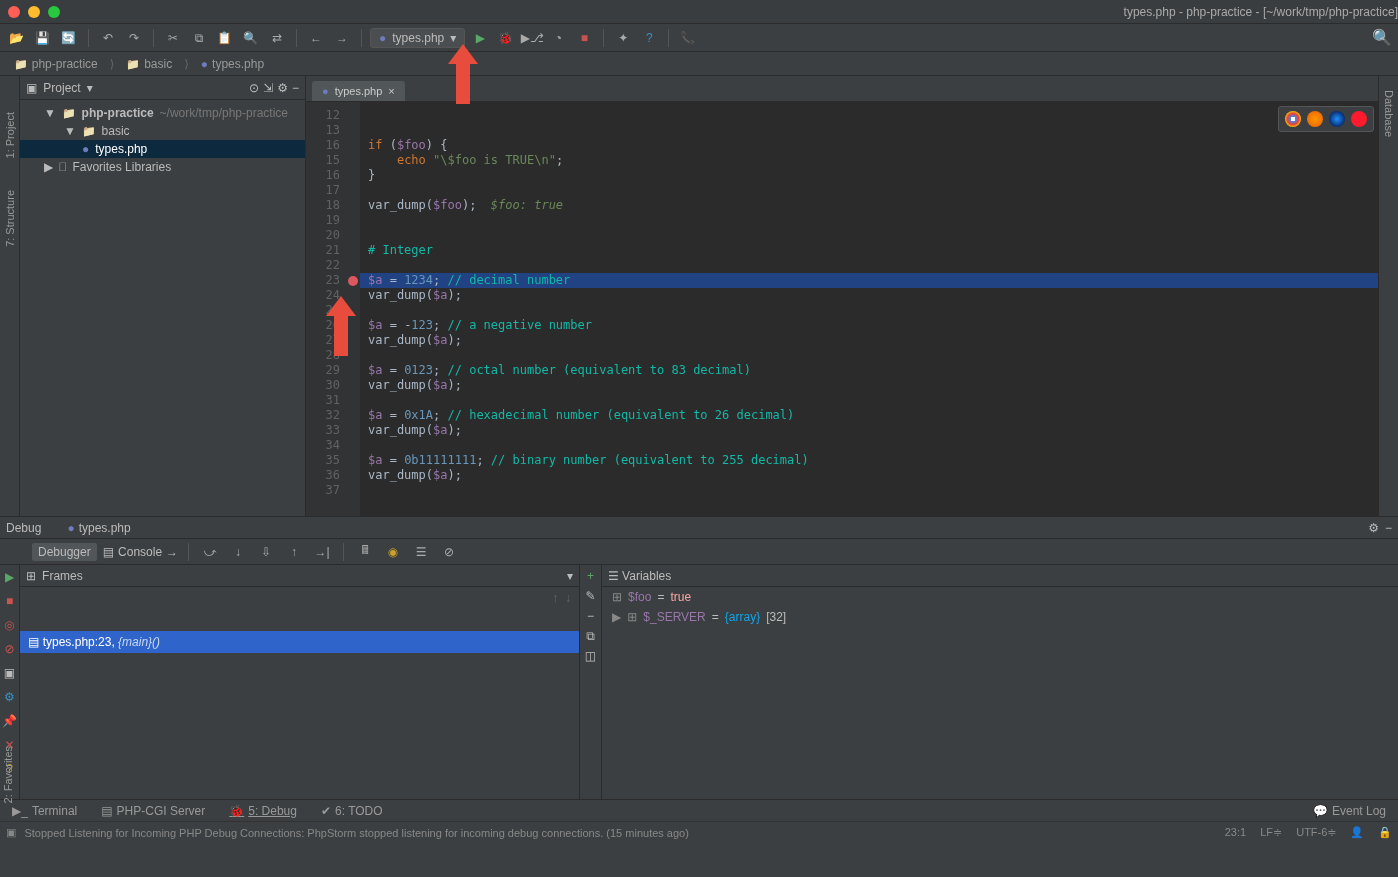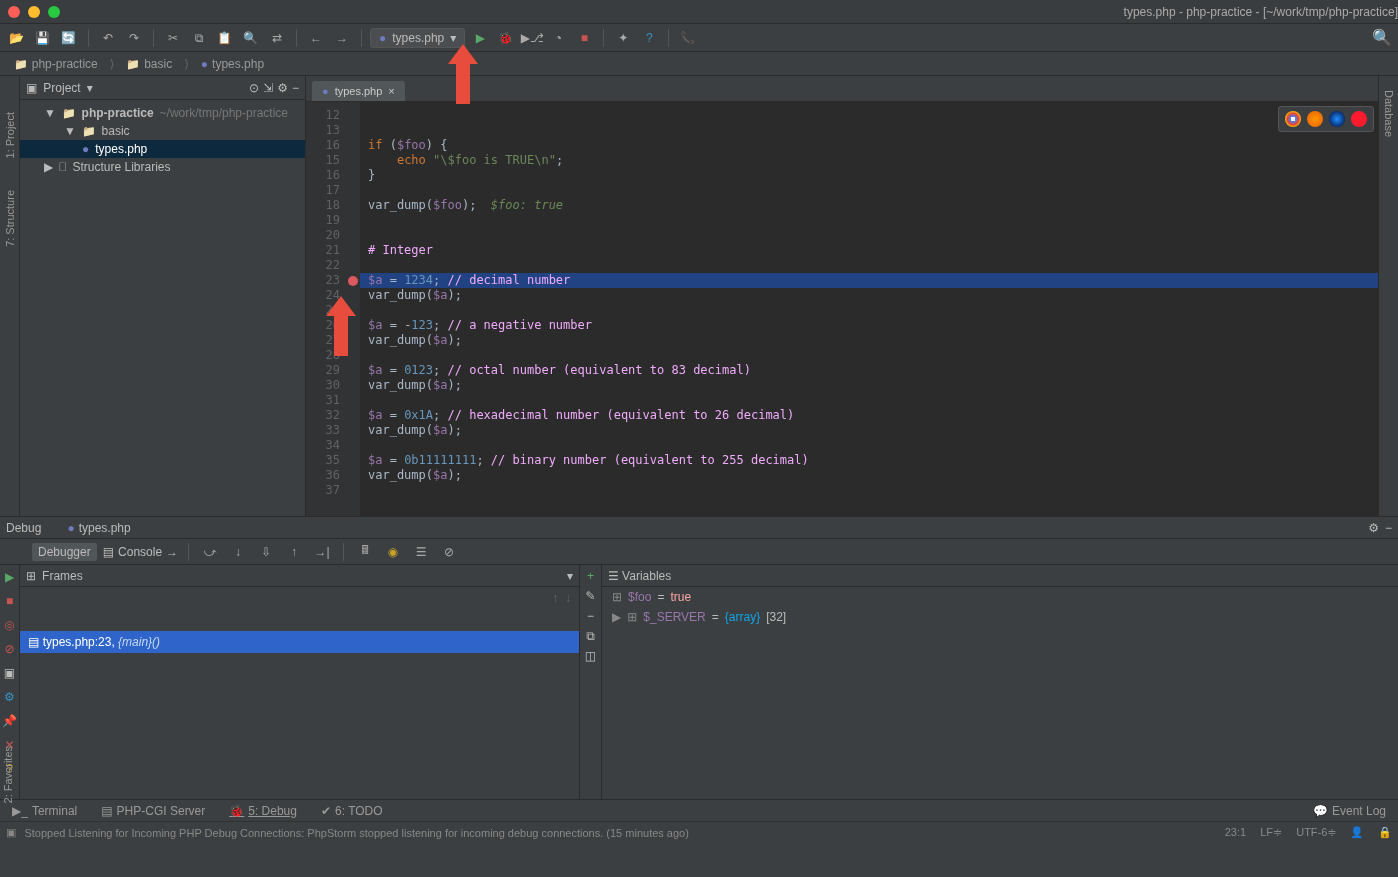--- a/index.html
+++ b/index.html
@@ -36,21 +36,21 @@
 .edtab { background:#515658; padding:4px 10px; border-radius:3px 3px 0 0; display:flex; align-items:center; gap:6px; color:#ccc; font-size:11px; }
 .code { flex:1; display:flex; font-family:Menlo,Consolas,monospace; font-size:12px; overflow:hidden; position:relative; }
 .gutter { width:40px; background:#313335; color:#606366; text-align:right; padding:6px 6px 6px 0; }
 .gutter div { height:15px; line-height:15px; }
 .bpgutter { width:14px; background:#313335; padding-top:6px; }
 .bpgutter div { height:15px; display:flex; align-items:center; justify-content:center; }
 .bp { width:10px; height:10px; background:#db5860; border-radius:50%; }
 .codetext { flex:1; padding:6px 8px; color:#a9b7c6; white-space:pre; line-height:15px; position:relative; }
 .codetext .ln { height:15px; }
 .codetext .hl { background:#214283; display:block; margin:0 -8px; padding:0 8px; }
-.kw { color:#cc7832; } .str { color:#6a8759; } .var { color:#9876aa; } .num { color:#6897bb; } .com { color:#f0abfc; } .inl { color:#6a8759; font-style:italic; }
+.kw { color:#cc7832; } .str { color:#6a8759; } .var { color:#9876aa; } .num { color:#6897bb; } .com { color:#14b8a6; } .inl { color:#6a8759; font-style:italic; }
 .browsers { position:absolute; top:30px; right:24px; background:#3c3f41; border:1px solid #555; border-radius:3px; padding:4px 6px; display:flex; gap:6px; }
 .bico { width:16px; height:16px; border-radius:50%; }
 .bigarrow { position:absolute; width:30px; height:60px; z-index:100; }
 .bigarrow svg { width:100%; height:100%; }
 .debugpanel { background:#3c3f41; border-top:1px solid #2b2b2b; }
 .dbgtabs { height:22px; display:flex; align-items:center; padding:0 6px; border-bottom:1px solid #2b2b2b; justify-content:space-between; }
 .dbgtabs .left { display:flex; gap:20px; align-items:center; }
 .dbgtoolbar { height:26px; display:flex; align-items:center; border-bottom:1px solid #2b2b2b; padding:0 6px; gap:6px; }
 .dbgbody { display:flex; height:234px; }
 .dbgleft { width:20px; background:#3c3f41; border-right:1px solid #2b2b2b; display:flex; flex-direction:column; align-items:center; padding-top:4px; gap:8px; }
@@ -172,21 +172,21 @@
         <span class="folder-ico"></span>
         <span>basic</span>
       </div>
       <div class="row indent3 sel">
         <span class="php-ico"></span>
         <span>types.php</span>
       </div>
       <div class="row indent1">
         <span>▶</span>
         <span>⎕</span>
-        <span>Structure Libraries</span>
+        <span>Favorites Libraries</span>
       </div>
     </div>
   </div>
 
   <div class="editorarea">
     <div class="edtabs">
       <div class="edtab">
         <span class="php-ico"></span>
         <span>types.php</span>
         <span>×</span>

